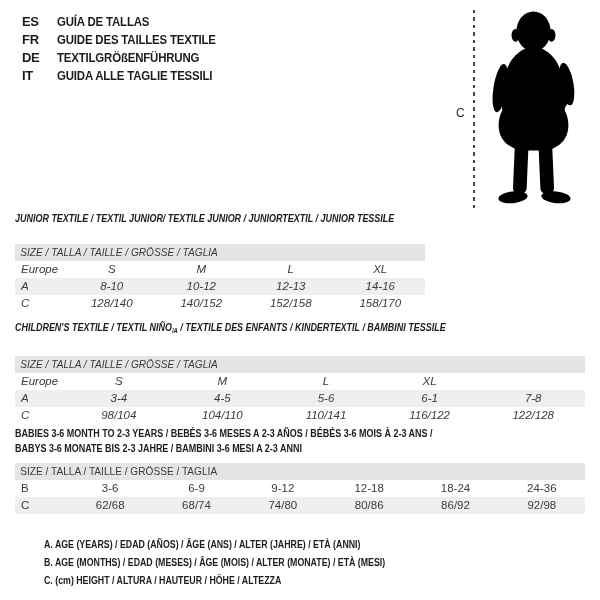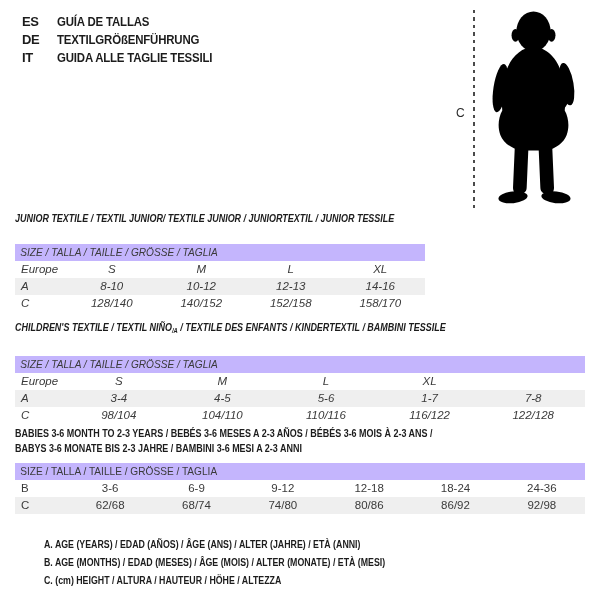--- a/index.html
+++ b/index.html
@@ -23,40 +23,43 @@
   .sec1{top:211px;width:410px;font-style:italic;}
   .sec2{top:320px;width:570px;font-style:italic;}
   .sec3{top:426px;width:570px;}
   .sec-title{font-size:11.5px;font-weight:bold;line-height:15px;white-space:nowrap;
     transform:scaleX(0.78);transform-origin:0 0;letter-spacing:0;}
   .sub{font-size:7.5px;vertical-align:-2px;}
   .sizetable{width:100%;}
   .sec1 .sizetable{margin-top:18px;}
   .sec2 .sizetable{margin-top:18px;}
   .sec3 .sizetable{margin-top:7px;}
-  .thead{height:17px;line-height:17px;background:#c4b5fd;color:#3a3a3a;font-size:11.5px;}
+  .thead{height:17px;line-height:17px;background:#e5e5e5;color:#3a3a3a;font-size:11.5px;}
   .thead span{display:inline-block;padding-left:6px;transform:scaleX(0.88);transform-origin:0 50%;white-space:nowrap;}
   .trow{display:grid;height:17px;line-height:17px;font-size:11.5px;color:#3a3a3a;}
   .t1 .trow{grid-template-columns:52px repeat(4,1fr);}
   .t2 .trow{grid-template-columns:52px repeat(5,1fr);}
   .t3 .trow{grid-template-columns:52px repeat(6,1fr);}
   .trow .label{padding-left:6px;text-align:left;}
   .trow .cell{text-align:center;}
   .row-alt{background:#efefef;}
   
   .footnotes{position:absolute;left:24px;top:535px;margin-left:20px;}
   .footnote{height:18px;line-height:18px;font-size:11px;font-weight:bold;white-space:nowrap;
     transform:scaleX(0.8);transform-origin:0 50%;}
 </style>
 </head>
 <body>
 
 <div class="langs">
   <div class="lang-row">
     <span class="lang-code">ES</span><span class="lang-title">GUÍA DE TALLAS</span>
+  </div>
+  <div class="lang-row">
+    <span class="lang-code">FR</span><span class="lang-title">GUIDE DES TAILLES TEXTILE</span>
   </div>
   <div class="lang-row">
     <span class="lang-code">DE</span><span class="lang-title">TEXTILGRÖßENFÜHRUNG</span>
   </div>
   <div class="lang-row">
     <span class="lang-code">IT</span><span class="lang-title">GUIDA ALLE TAGLIE TESSILI</span>
   </div>
 </div>
 
 <div class="figure">
@@ -120,28 +123,28 @@
       <div class="cell">S</div>
       <div class="cell">M</div>
       <div class="cell">L</div>
       <div class="cell">XL</div>
     </div>
     <div class="trow row-alt">
       <div class="label">A</div>
       <div class="cell">3-4</div>
       <div class="cell">4-5</div>
       <div class="cell">5-6</div>
-      <div class="cell">1-7</div>
+      <div class="cell">6-1</div>
       <div class="cell">7-8</div>
     </div>
     <div class="trow">
       <div class="label">C</div>
       <div class="cell">98/104</div>
       <div class="cell">104/110</div>
-      <div class="cell">110/116</div>
+      <div class="cell">110/141</div>
       <div class="cell">116/122</div>
       <div class="cell">122/128</div>
     </div>
   </div>
 </div>
 
 <div class="section sec3">
   <div class="sec-title">BABIES 3-6 MONTH TO 2-3 YEARS / BEBÉS 3-6 MESES A 2-3 AÑOS / BÉBÉS 3-6 MOIS À 2-3 ANS /</div>
   <div class="sec-title">BABYS 3-6 MONATE BIS 2-3 JAHRE / BAMBINI 3-6 MESI A 2-3 ANNI</div>
   <div class="sizetable t3">

